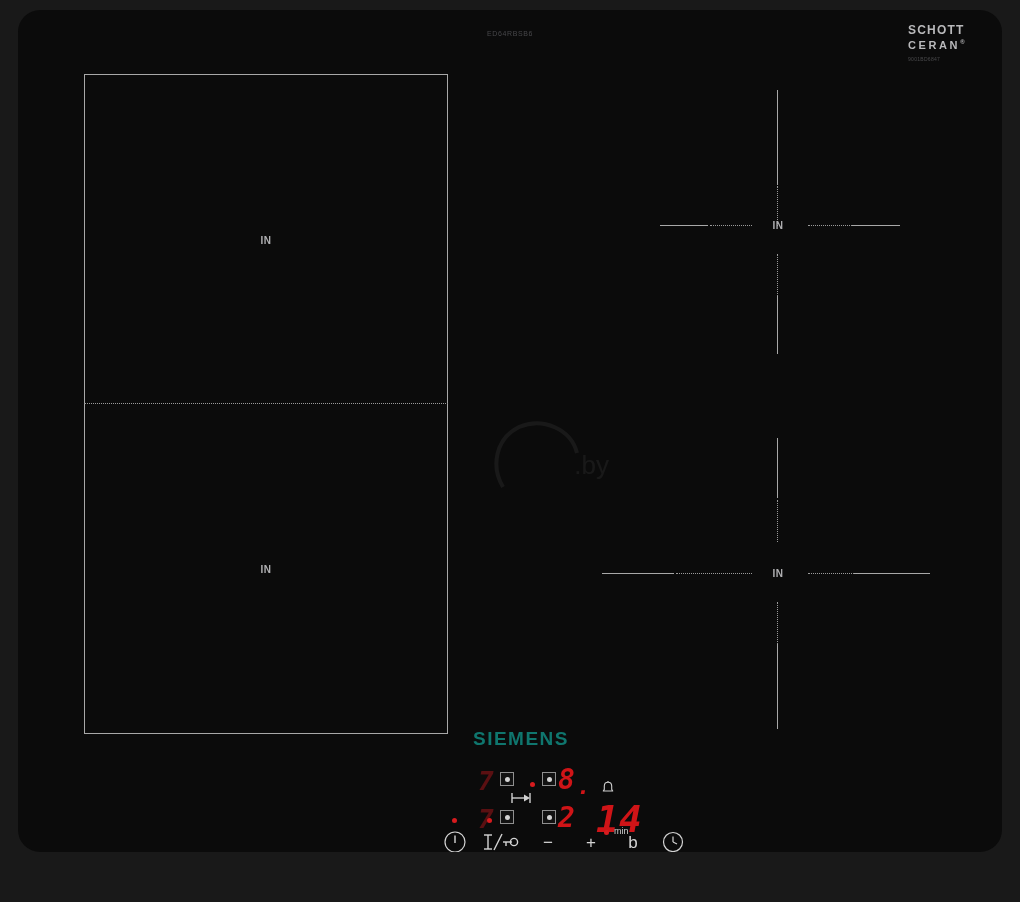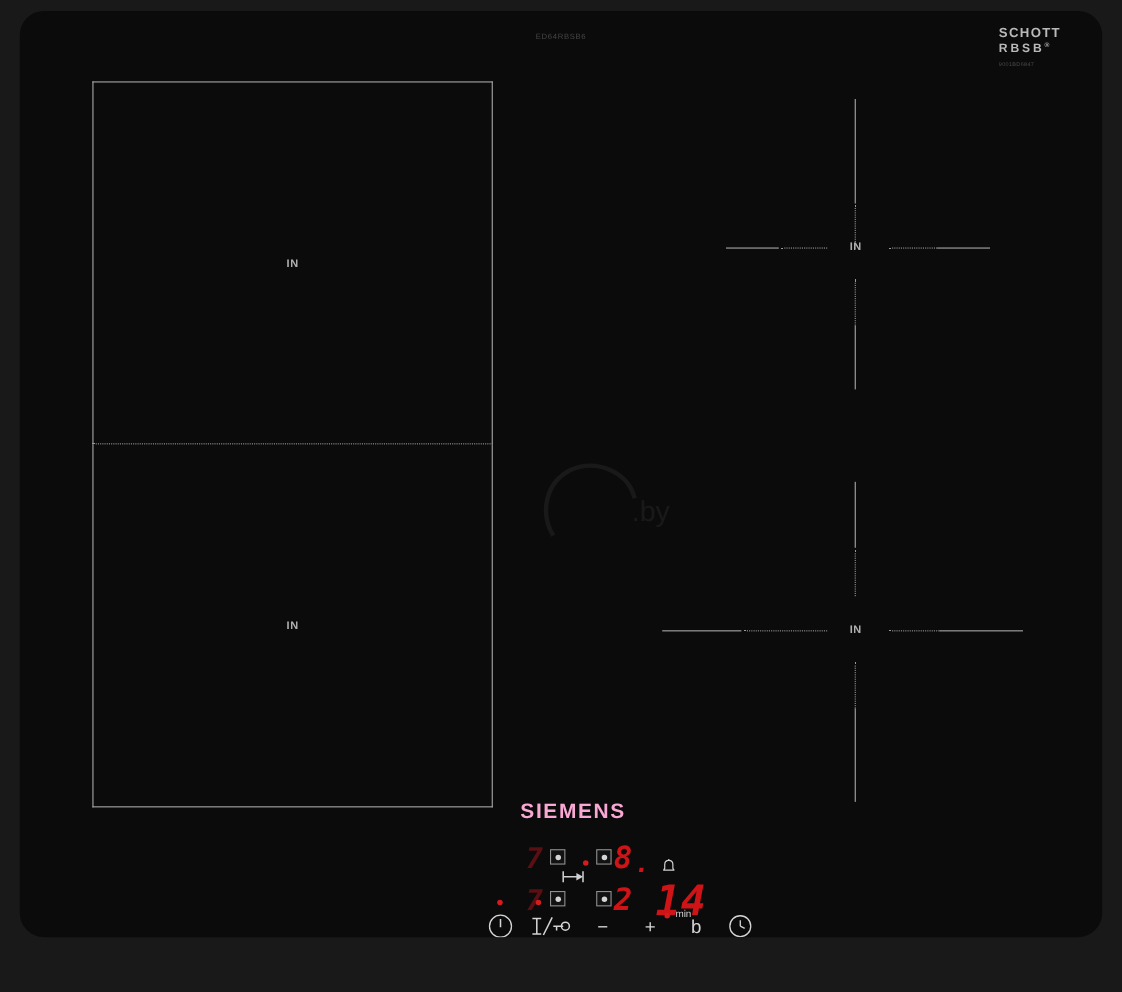--- a/index.html
+++ b/index.html
@@ -181,21 +181,21 @@
   }
 
   
   #siemens-logo {
     position: absolute;
     left: 455px;
     top: 718px;
     font-size: 19px;
     font-weight: bold;
     letter-spacing: 1.5px;
-    color: #f9a8d4;
+    color: #0f766e;
     font-family: "Liberation Sans", sans-serif;
   }
 
   
   #control-panel {
     position: absolute;
     left: 400px;
     top: 750px;
     width: 240px;
     height: 100px;
@@ -326,21 +326,21 @@
 
 <div id="stage">
 
   <div id="cooktop">
 
     <div id="model-text">ED64RBSB6</div>
 
     <div id="schott-logo">
       <div id="schott-line1">SCHOTT</div>
       <div id="schott-line2">
-        <span>RBSB</span><span id="schott-reg">®</span>
+        <span>CERAN</span><span id="schott-reg">®</span>
       </div>
       <div id="schott-serial">9001BD6847</div>
     </div>
 
     <div id="flex-zone">
       <div id="flex-zone-top" class="flex-half">
         <span class="zone-label-in">IN</span>
       </div>
       <div id="flex-divider"></div>
       <div id="flex-zone-bottom" class="flex-half">

